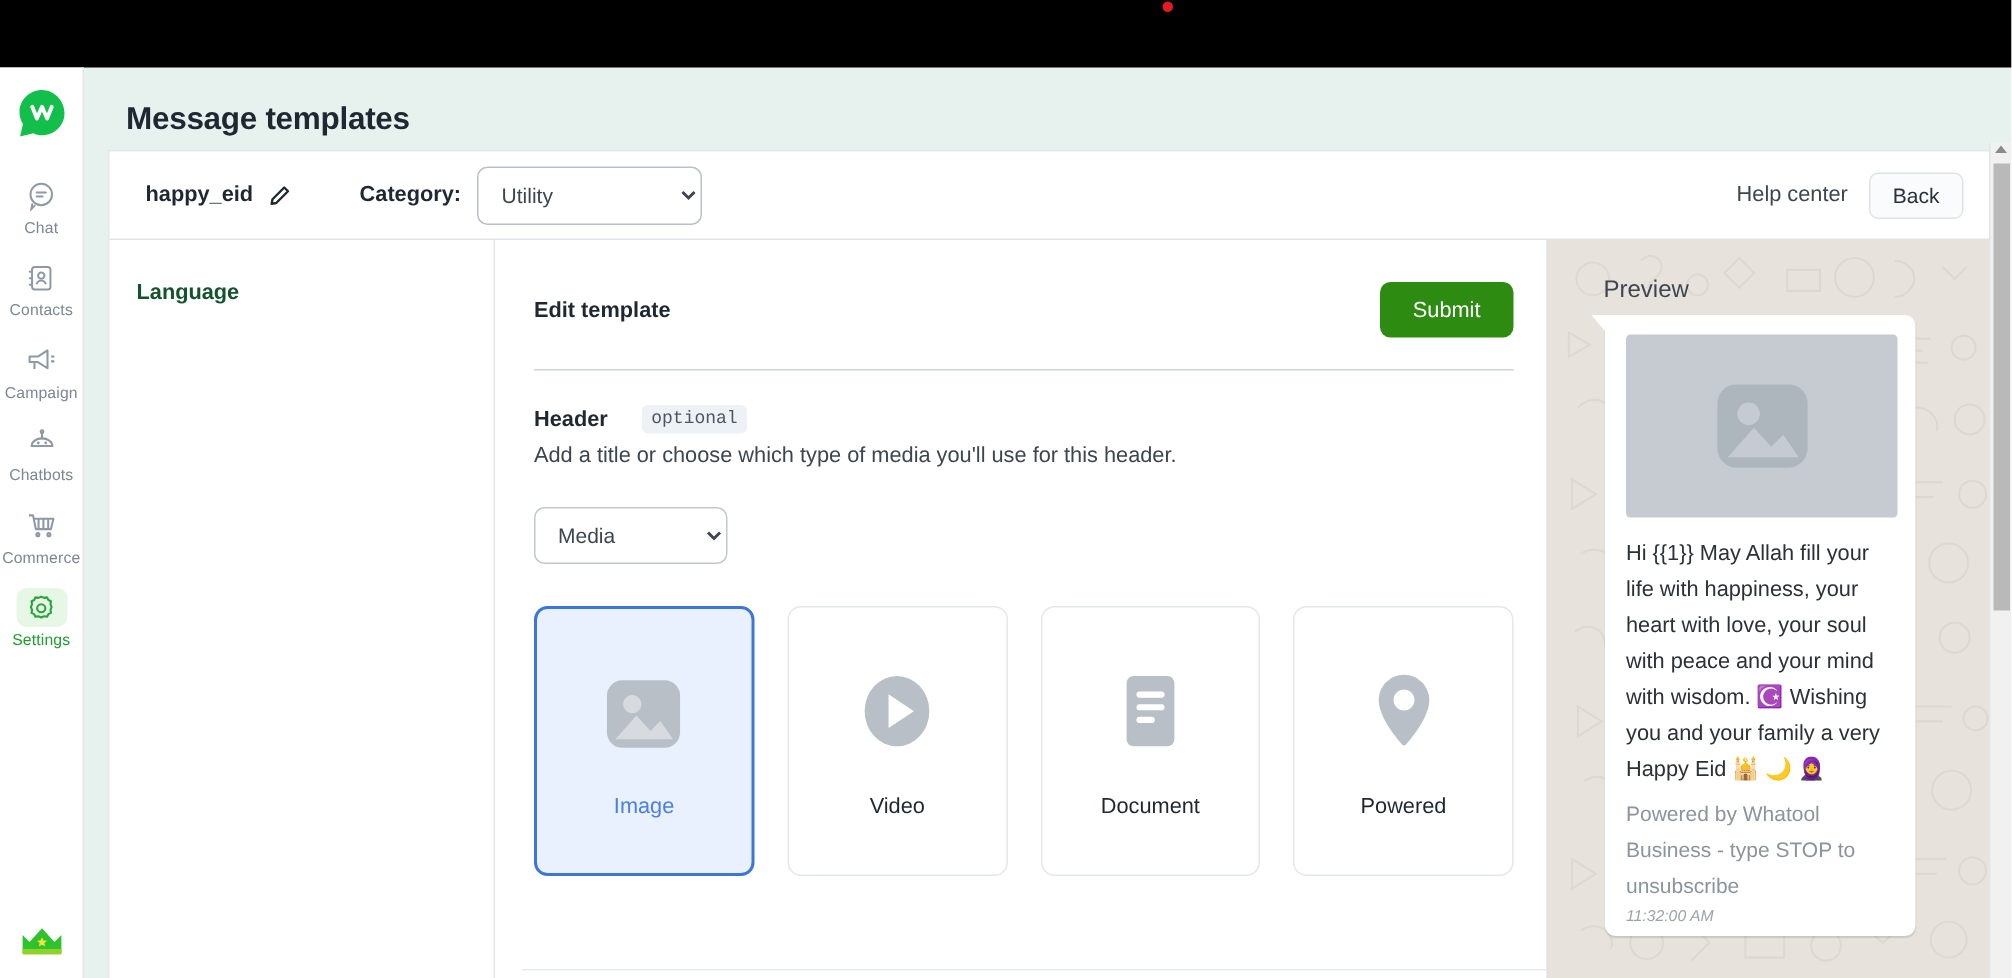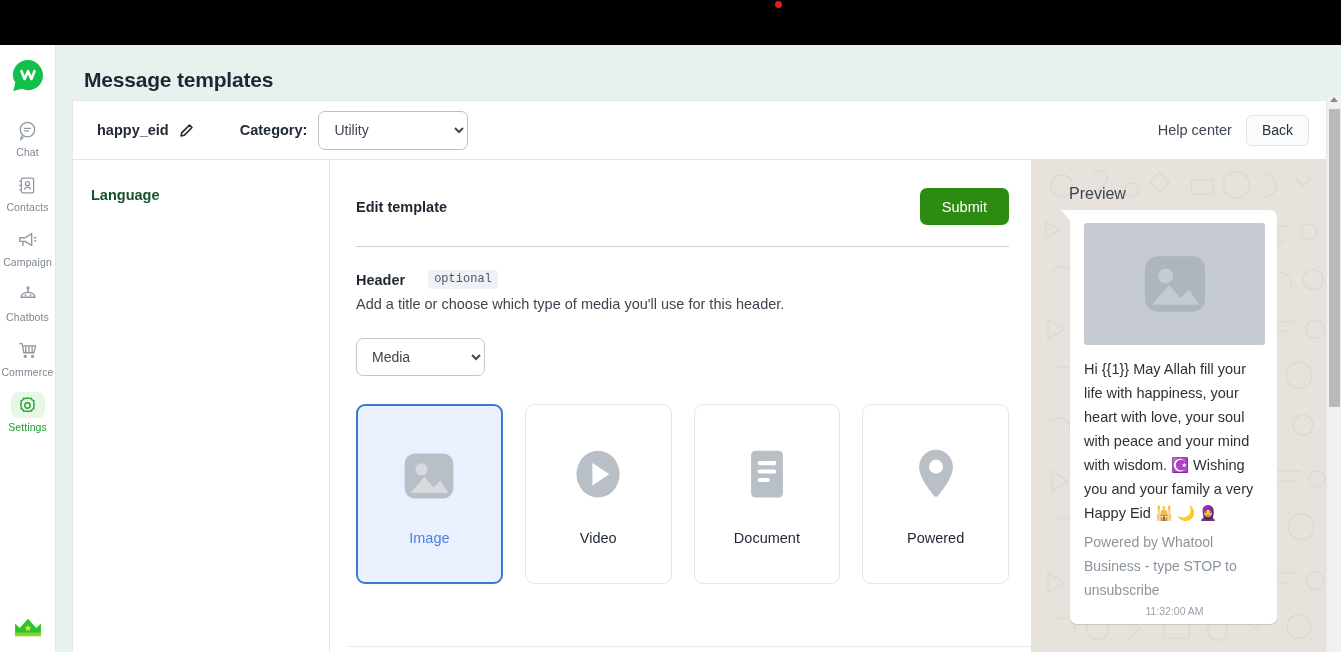--- a/index.html
+++ b/index.html
@@ -168,22 +168,23 @@
     display:flex; align-items:center; justify-content:center;
   }
   .bubble-text {
     margin-top:12px; font-size:14.5px; line-height:24px; color:#2b3138;
     word-wrap:break-word;
   }
   .bubble-foot {
     margin-top:5px; font-size:14px; line-height:24px; color:#8b949e;
   }
   .bubble-time {
-    margin-top:3px; text-align:center; font-size:10.5px; color:#9aa2ab;
+    margin-top:3px; text-align:left; font-size:10.5px; color:#9aa2ab;
     padding-bottom:2px;
+    font-style:italic;
   }
 
   
   .vscroll-outer {
     position:absolute; right:0; top:95px; width:15px; height:557px;
     background:#f1f1f1; border-left:1px solid #e6e6e6; z-index:5;
   }
   .vscroll-arrow {
     position:absolute; top:2px; left:3px; width:0; height:0;
     border-left:4px solid transparent; border-right:4px solid transparent;

